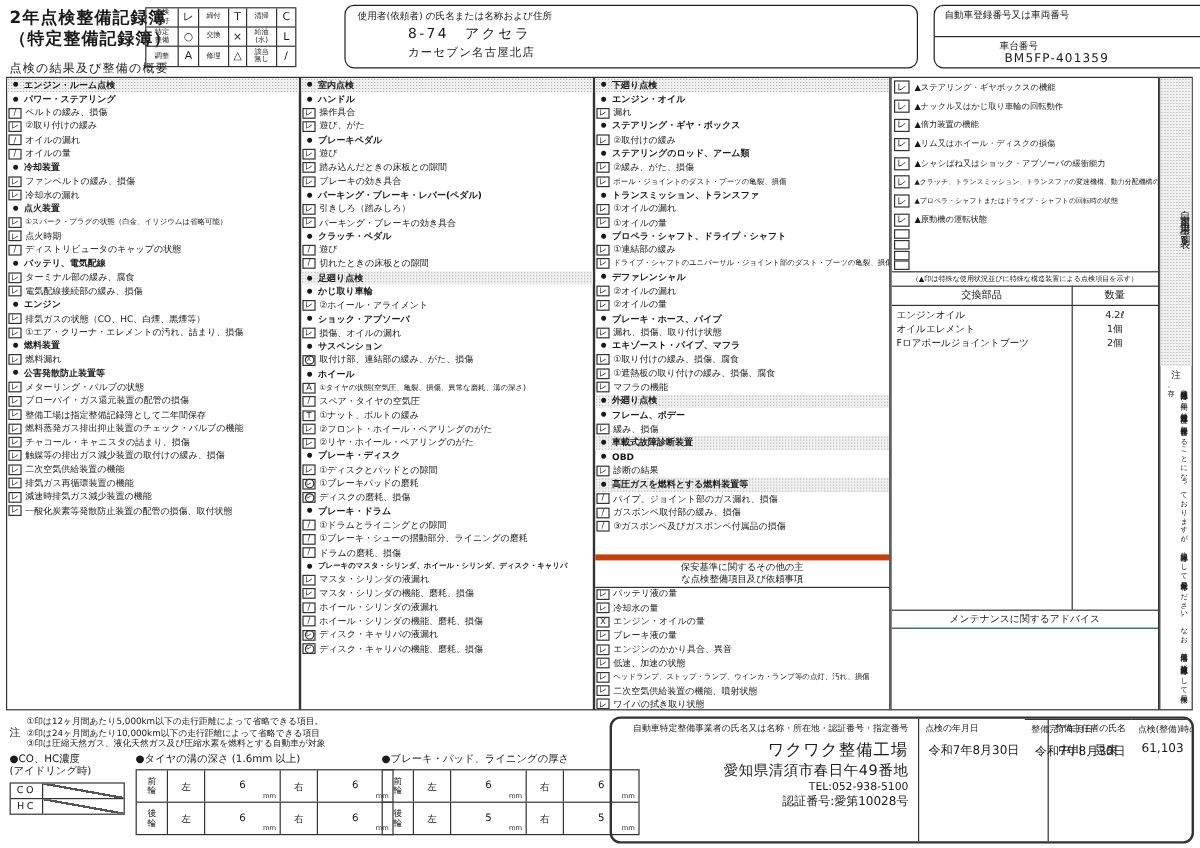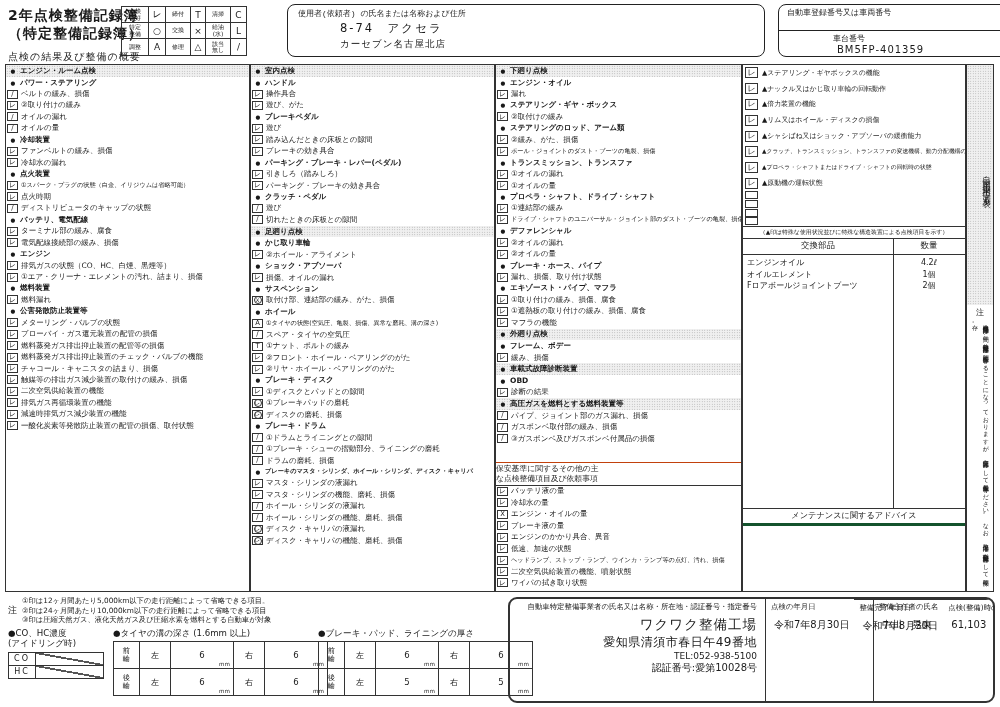--- a/index.html
+++ b/index.html
@@ -10,21 +10,21 @@
   
   .title{left:8px;top:6px;font-size:14px;font-weight:bold;line-height:1.3;letter-spacing:1px;}
   .legend{left:121px;top:6px;display:grid;grid-template-columns:27px 17px 25px 15px 25px 15px;
           grid-auto-rows:16px;border:1px solid #333;}
   .lcell{border-right:1px solid #333;border-bottom:1px solid #333;display:flex;align-items:center;justify-content:center;box-sizing:border-box;}
   .lcell:nth-child(6n){border-right:none;}
   .lcell.lab{font-size:6px;line-height:1.05;white-space:pre-line;text-align:center;}
   .lcell.sym{font-size:9px;}
   .legend .r3{border-bottom:none;}
   .userbox{left:287px;top:4px;width:478px;height:53px;border:1.6px solid #222;border-radius:8px;box-sizing:border-box;padding:3px 10px;}
-  .userbox .ulabel{font-size:8px;font-family:Liberation Mono, monospace;}
+  .userbox .ulabel{font-size:8px;}
   .userbox .uline1{font-size:11.5px;margin:2px 0 0 42px;letter-spacing:2px;}
   .userbox .uline2{font-size:9.5px;margin:2px 0 0 42px;letter-spacing:1px;}
   .regbox{left:778px;top:4px;width:248px;height:53px;border:1.6px solid #222;border-radius:8px;box-sizing:border-box;}
   .regtop{height:26px;border-bottom:1px solid #222;padding:2px 8px;box-sizing:border-box;}
   .regbot{padding:2px 8px;margin-left:46px;}
   .rlabel{font-size:8px;}
   .rvalue{font-size:10px;letter-spacing:1px;margin-left:4px;}
   .ovlabel{left:8px;top:50px;font-size:10px;letter-spacing:1px;}
   
   .main{left:5px;top:64px;width:989px;height:528px;position:absolute;}
@@ -37,42 +37,42 @@
   .row{display:flex;align-items:center;height:11.45px;overflow:hidden;}
   .row.sec{height:11.9px;}
   .bu{width:14px;flex:none;text-align:center;font-size:5.5px;}
   .box{box-sizing:border-box;width:11px;height:9px;border:1px solid #333;margin:0 3px 0 1px;
        font-size:6.8px;line-height:1;display:flex;align-items:center;justify-content:center;flex:none;background:#fff;}
   .cir{box-sizing:border-box;width:8px;height:8px;border:1px solid #333;border-radius:50%;
        font-size:5.2px;line-height:1;display:flex;align-items:center;justify-content:center;}
   .lbl{font-size:7.5px;white-space:nowrap;}
   .lbl.b{font-weight:bold;}
   .lbl.sm{font-size:6.2px;}
-  .h2{font-size:7.8px;line-height:1.25;white-space:pre-line;
-      border-top:1px solid #c2410c;border-bottom:1px solid #333;padding:1px 0;}
+  .h2{font-size:7.8px;line-height:1.25;text-align:center;white-space:pre-line;
+      border-top:5px solid #c2410c;border-bottom:1px solid #333;padding:1px 0;}
   
   .c4row{display:flex;align-items:center;height:15.8px;}
   .box4{box-sizing:border-box;width:13px;height:11px;border:1px solid #333;margin:0 4px 0 2px;
         font-size:8px;line-height:1;display:flex;align-items:center;justify-content:center;flex:none;background:#fff;}
   .lbl4{font-size:6.9px;white-space:nowrap;}
   .lbl4.sm{font-size:5.8px;}
   .c4empty{padding-left:2px;}
   .c4empty .box4{height:8px;margin:0 0 0.6px 0;}
   .c4note{height:11px;border-top:1px solid #333;border-bottom:1px solid #333;
           font-size:5.9px;display:flex;align-items:center;justify-content:center;white-space:nowrap;}
   .parts{height:269px;border-bottom:1.5px solid #333;display:flex;flex-direction:column;}
   .phead{display:flex;height:15px;border-bottom:1.5px solid #333;align-items:center;}
   .phead .pn{width:150px;text-align:center;font-size:8.5px;border-right:0;}
   .phead .pq{flex:1;text-align:center;font-size:8.5px;}
   .pbody{flex:1;position:relative;padding-top:2px;}
   .pbody::before{content:"";position:absolute;left:150px;top:-16.5px;bottom:0;border-left:1px solid #333;}
   .prow{display:flex;height:11.5px;align-items:center;}
   .pname{width:150px;padding-left:4px;font-size:8px;box-sizing:border-box;white-space:nowrap;}
   .pqty{flex:1;text-align:center;font-size:8px;}
-  .advhead{height:14px;border-bottom:3px solid #14532d;font-size:8.2px;display:flex;align-items:center;justify-content:center;}
+  .advhead{height:14px;border-bottom:1px solid #14532d;font-size:8.2px;display:flex;align-items:center;justify-content:center;}
   
   .striptop{height:240px;writing-mode:vertical-rl;text-orientation:upright;font-size:8.5px;
             letter-spacing:3px;display:flex;justify-content:center;box-sizing:border-box;padding-top:8px;width:100%;}
   .stripmark{font-size:8px;text-align:center;padding:2px 0;}
   .stripnote{writing-mode:vertical-rl;text-orientation:upright;font-size:6px;line-height:1.8;
              height:262px;margin:0 auto;letter-spacing:0.5px;}
   
   .notes{left:8px;top:596px;display:flex;align-items:center;}
   .notes .nmark{font-size:9px;margin-right:5px;}
   .notes .nlines{font-size:7.3px;line-height:1.32;}
@@ -258,21 +258,21 @@
         <div class="row">
           <span class="box">レ</span>
           <span class="lbl">メターリング・バルブの状態</span>
         </div>
         <div class="row">
           <span class="box">レ</span>
           <span class="lbl">ブローバイ・ガス還元装置の配管の損傷</span>
         </div>
         <div class="row">
           <span class="box">レ</span>
-          <span class="lbl">燃料蒸発ガス排出抑止装置の配管等の損傷</span>
+          <span class="lbl">整備工場は指定整備記録簿として二年間保存</span>
         </div>
         <div class="row">
           <span class="box">レ</span>
           <span class="lbl">燃料蒸発ガス排出抑止装置のチェック・バルブの機能</span>
         </div>
         <div class="row">
           <span class="box">レ</span>
           <span class="lbl">チャコール・キャニスタの詰まり、損傷</span>
         </div>
         <div class="row">

